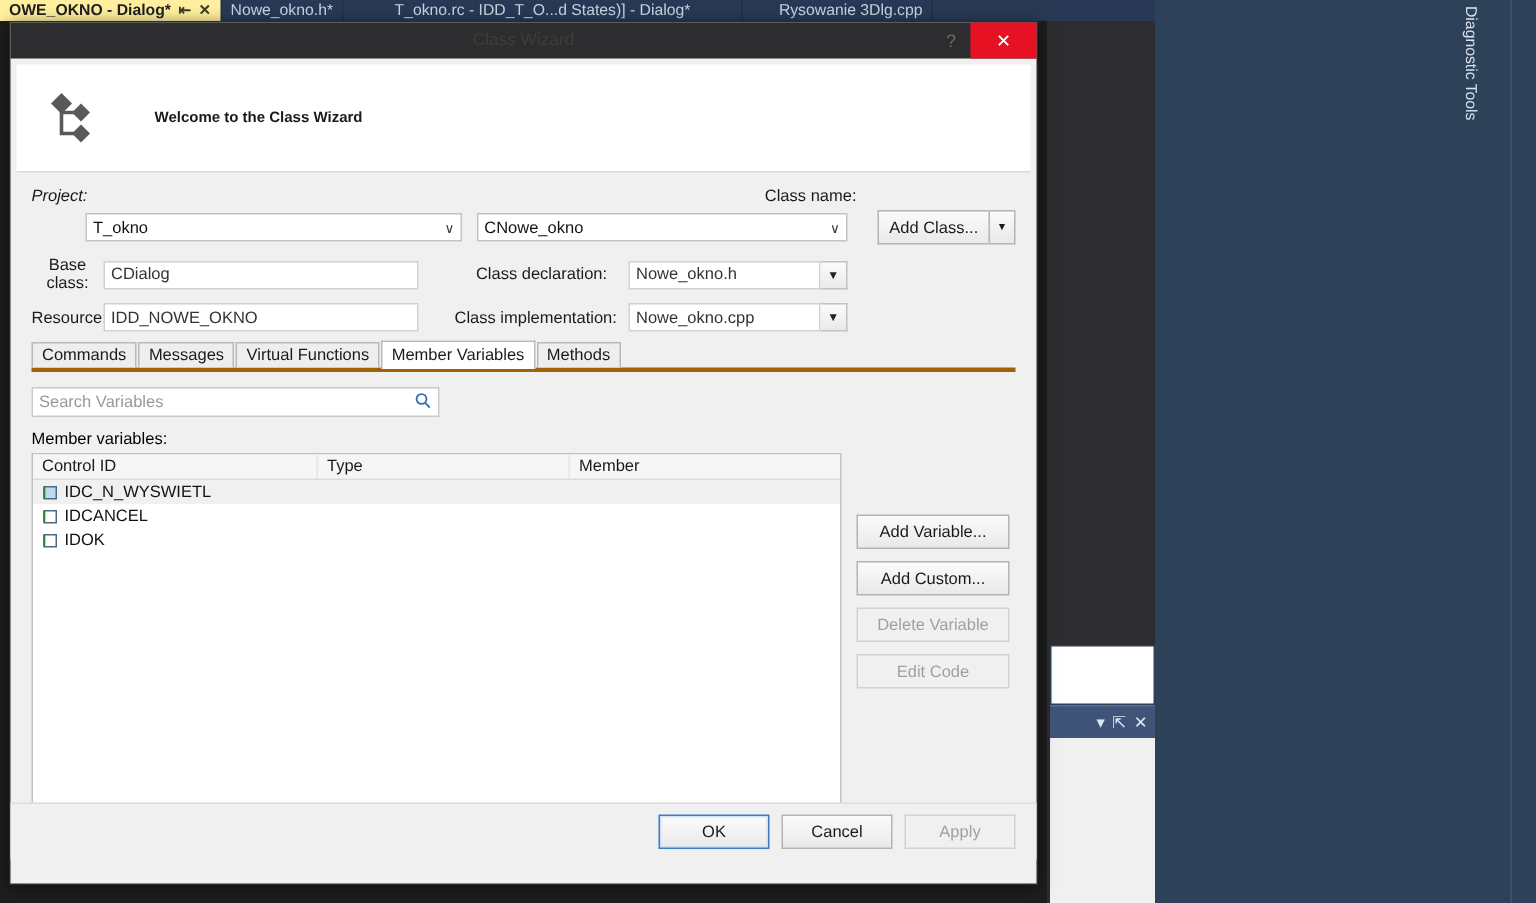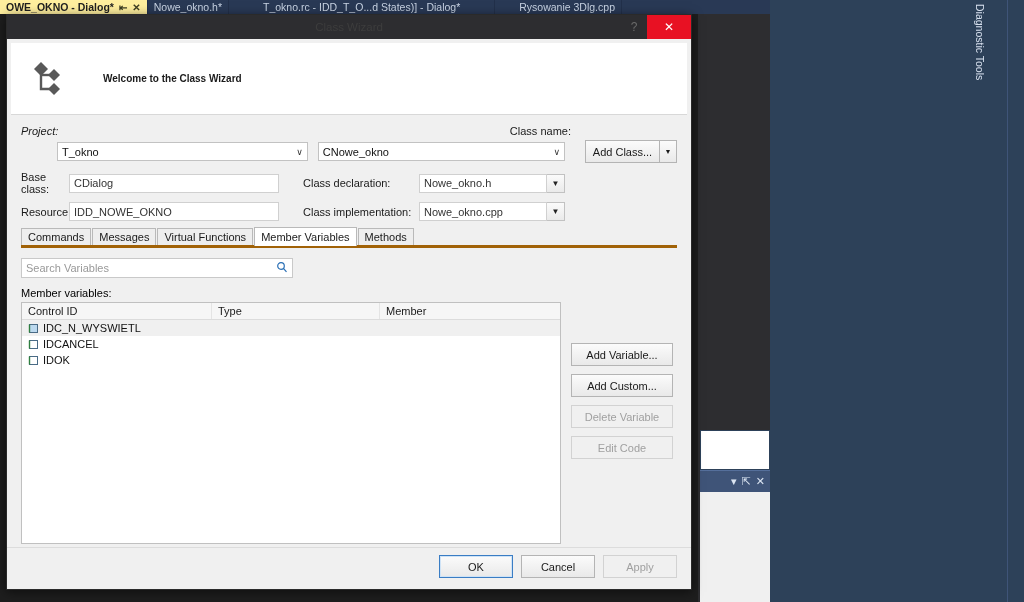--- a/index.html
+++ b/index.html
@@ -120,21 +120,21 @@
   .lvh { font-size:11px; padding:2px 0 0 6px; border-right:1px solid #e4e4e4; color:#1a1a1a; }
   .lvrow { display:flex; height:16px; align-items:center; font-size:11px; padding-left:6px; color:#111; }
   .lvrow.sel { background:#f0f0f0; }
   .ctrl-ico { width:11px; height:11px; margin-right:4px; position:relative; flex:none; }
 
   #sidebtns { display:flex; flex-direction:column; gap:8px; margin-left:10px; padding-top:0px; }
   #sidebtns .btn { width:102px; height:23px; }
 
   #desc-label { margin-top:8px; font-size:11px; }
 
-  #dlg-footer { position:absolute; left:0; right:0; bottom:4px; height:38px; background:#f0f0f0;
+  #dlg-footer { position:absolute; left:0; right:0; bottom:16px; height:38px; background:#f0f0f0;
      border-top:1px solid #dcdcdc; display:flex; align-items:center; justify-content:flex-end;
      padding-right:14px; gap:8px; }
   #dlg-footer .btn { width:74px; height:23px; }
 
   
   #rightdock { position:absolute; left:770px; top:0; width:254px; height:602px; background:#2d4159; }
   #diag-strip { position:absolute; right:0; top:0; width:17px; height:602px; background:#2d4159;
      border-left:1px solid #3f5478; }
   #diag-label { position:absolute; top:4px; left:-22px; width:62px; transform:rotate(90deg);
      transform-origin:left top; color:#d7e0ee; font-size:10.5px; white-space:nowrap; }
@@ -215,21 +215,21 @@
       <div class="combo" style="width:268px;">
         <span class="cv">CNowe_okno</span>
         <span class="caret">∨</span>
       </div>
       <div id="addclass-wrap">
         <div class="btn" id="addclass-main">Add Class...</div>
         <div class="btn" id="addclass-arrow" style="font-size:7px;">▼</div>
       </div>
     </div>
 
-    <div class="row" style="margin-top:8px;">
+    <div class="row" style="margin-top:8px;text-align:center;">
       <div class="lbl" style="width:48px;">Base class:</div>
       <div class="tinput ro" style="width:210px;">CDialog</div>
       <div class="lbl" style="width:116px; margin-left:24px;">Class declaration:</div>
       <div class="tinput ro" style="width:128px;">Nowe_okno.h</div>
       <div class="combo-btn">▼</div>
     </div>
 
     <div class="row" style="margin-top:7px;">
       <div class="lbl" style="width:48px;">Resource:</div>
       <div class="tinput ro" style="width:210px;">IDD_NOWE_OKNO</div>

